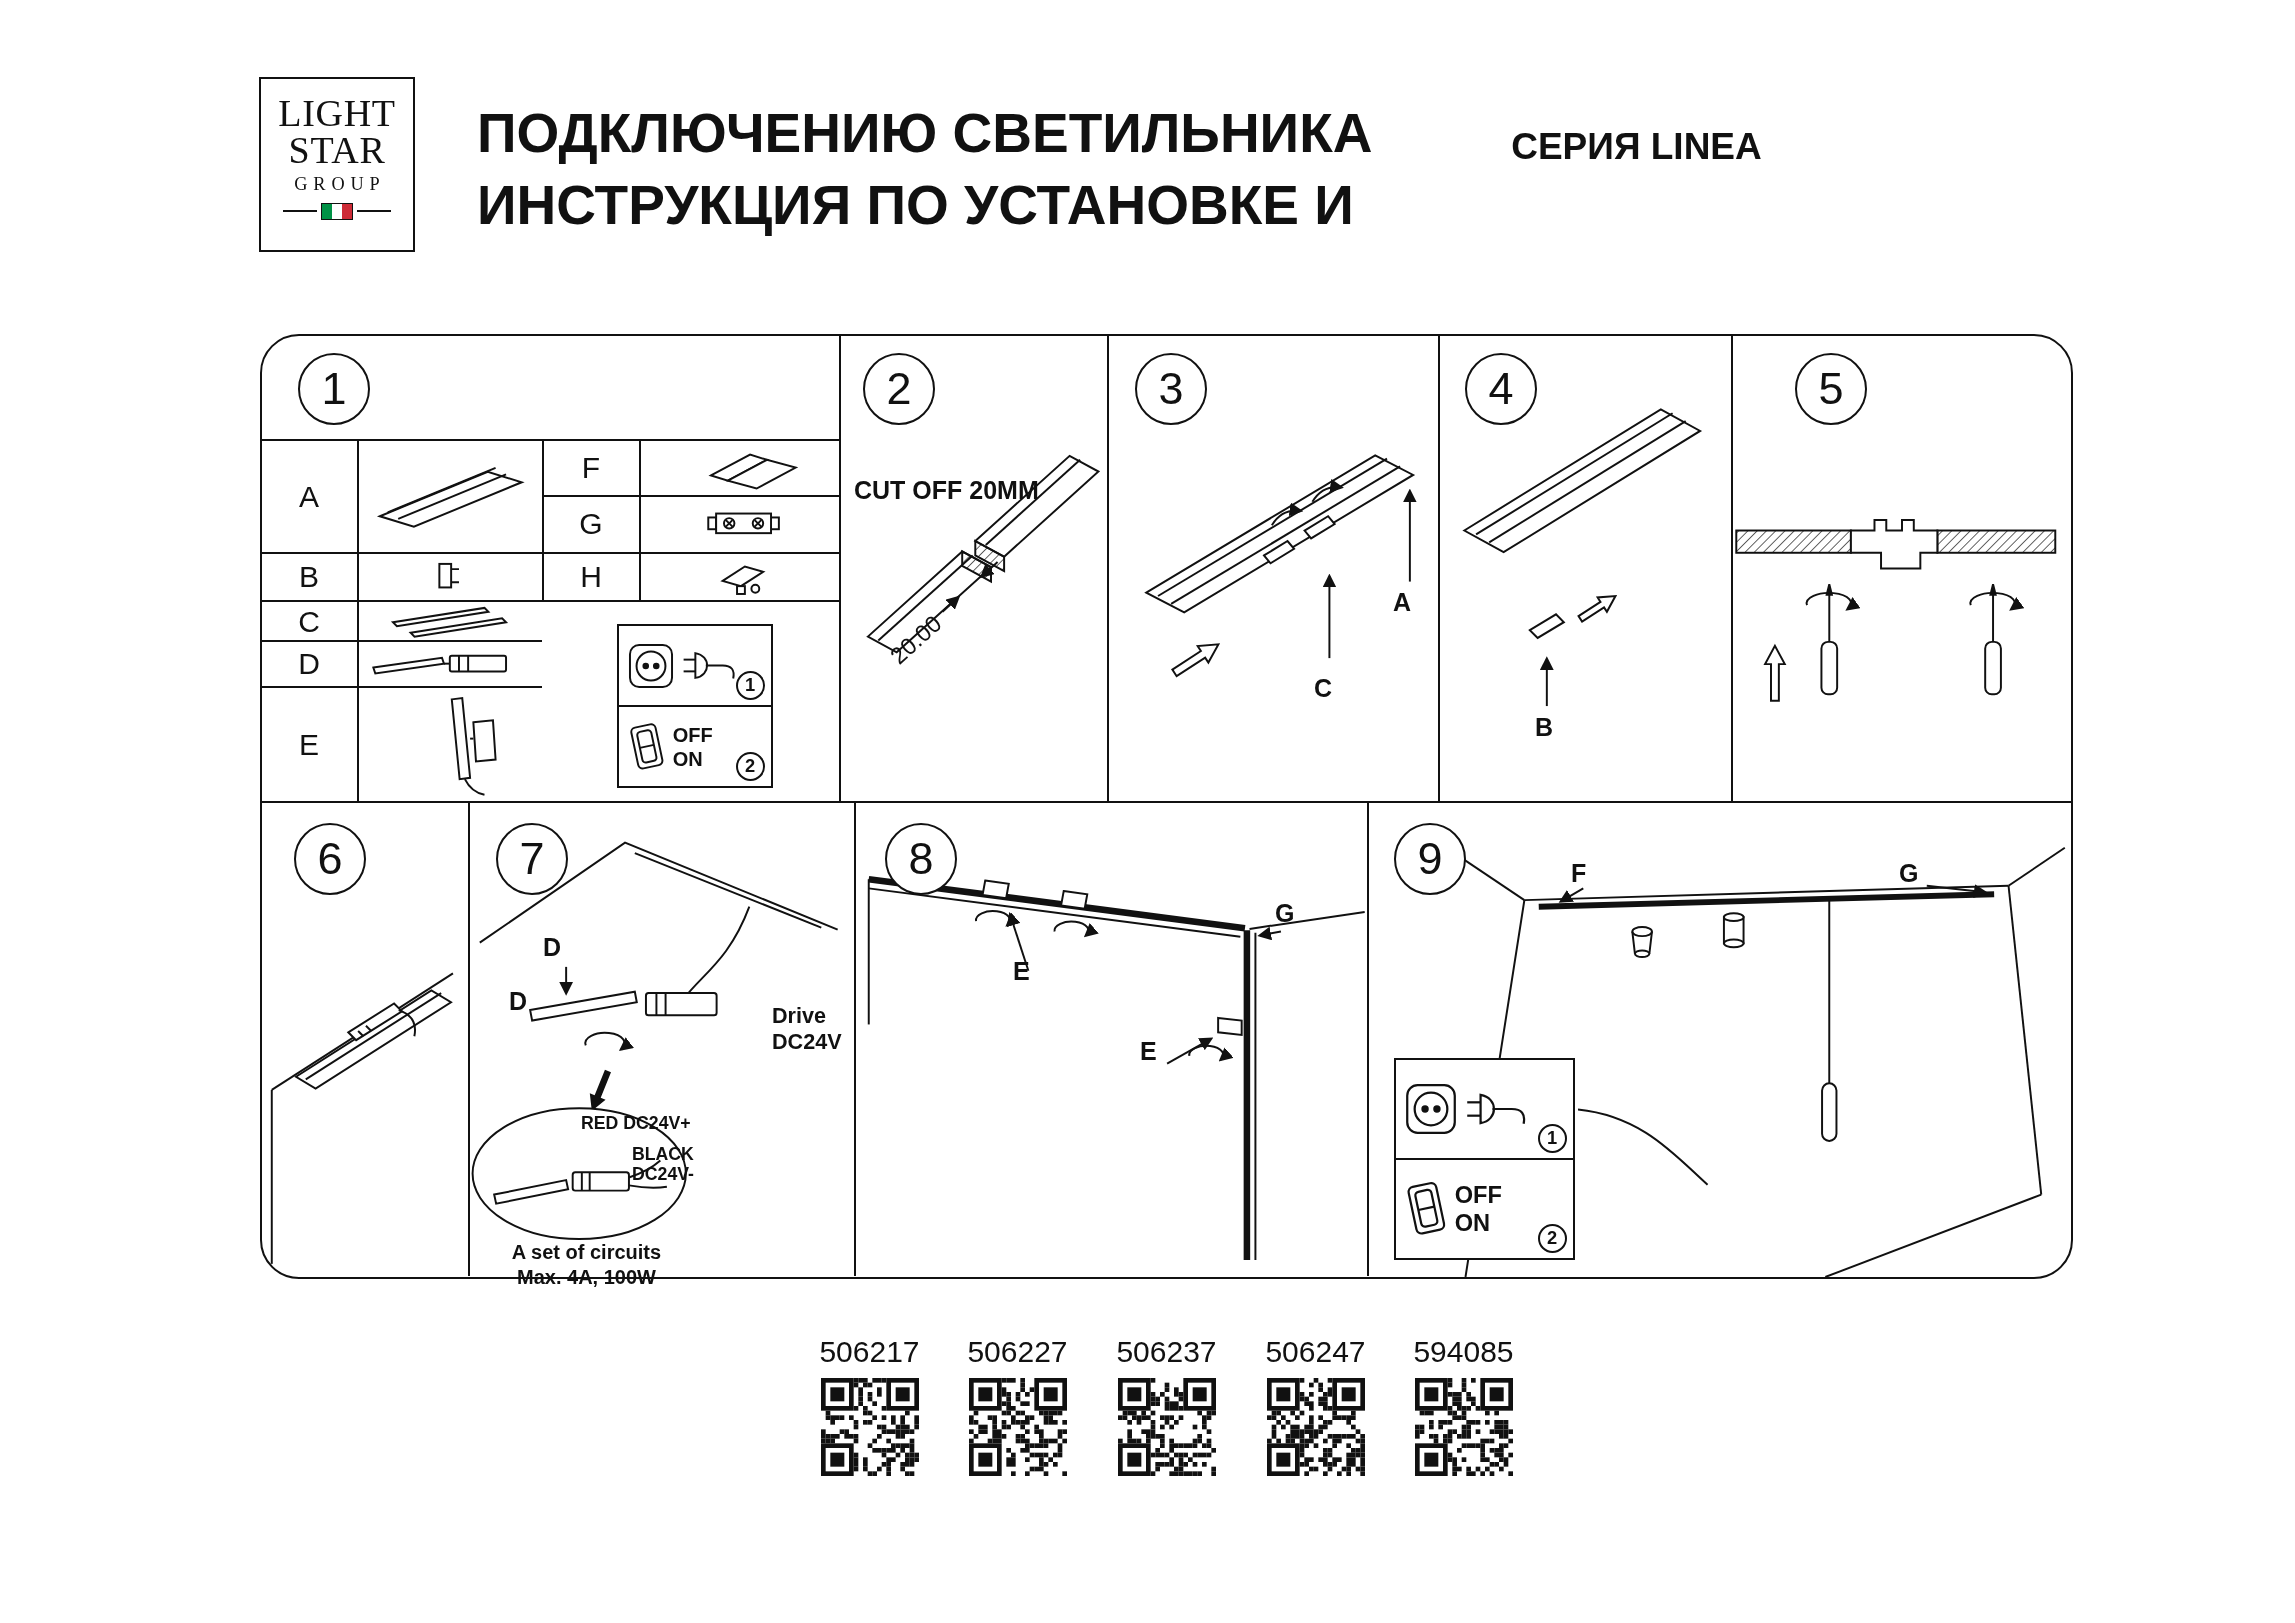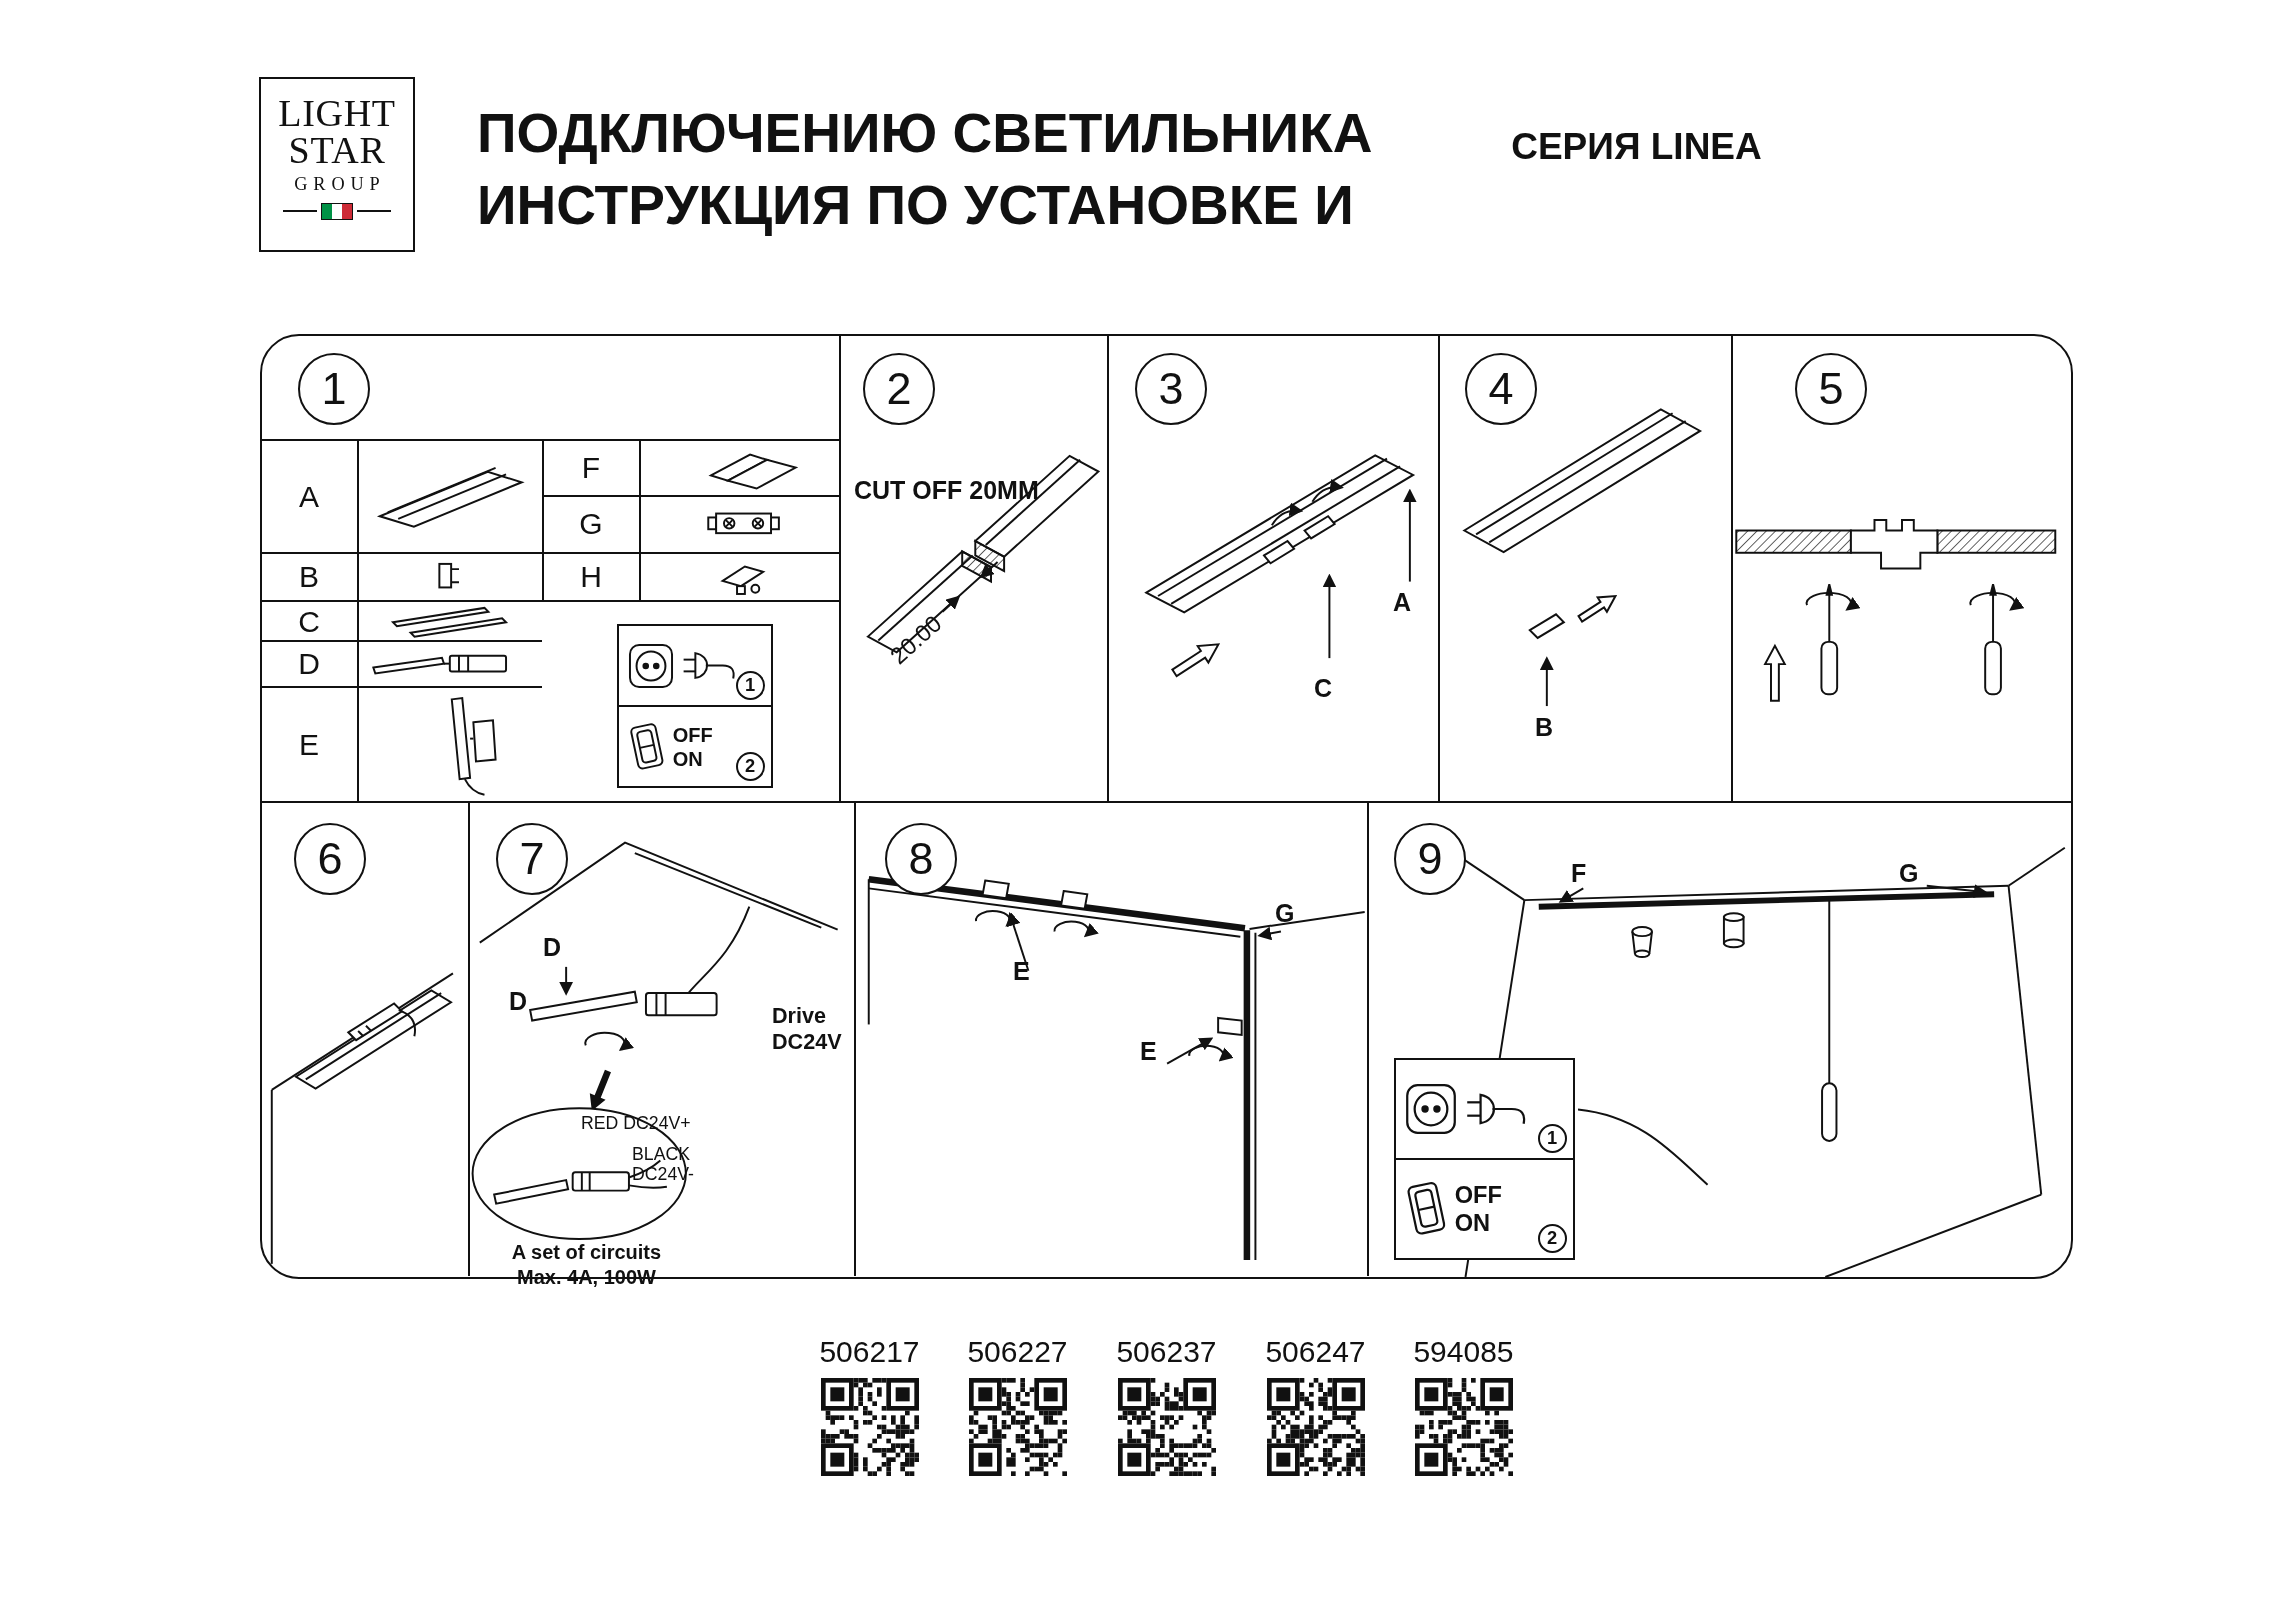--- a/index.html
+++ b/index.html
@@ -8,21 +8,21 @@
         font-family:"Liberation Sans",sans-serif;overflow:hidden;}
   .hline{position:absolute;background:#111;height:2px;}
   .vline{position:absolute;background:#111;width:2px;}
   #diagram-border{position:absolute;left:260px;top:334px;width:1813px;height:945px;
         border:2.6px solid #111;border-radius:39px;}
   .circle-num{position:absolute;width:72px;height:72px;border:2.6px solid #111;border-radius:50%;
         display:flex;align-items:center;justify-content:center;font-size:45px;background:#fff;z-index:3;}
   .cell{position:absolute;display:flex;align-items:center;justify-content:center;}
   .part-label{font-size:30px;}
   .plabel{position:absolute;font-weight:bold;font-size:25px;z-index:4;}
-  .small-label{font-size:17.7px;font-weight:normal;line-height:1.15;}
+  .small-label{font-size:17.7px;font-weight:bold;line-height:1.15;}
   .art{position:absolute;z-index:1;}
   svg{display:block;}
   svg text{font-family:"Liberation Sans",sans-serif;fill:#111;}
 
   
   #logo{position:absolute;left:259px;top:77px;width:156px;height:175px;border:2.6px solid #111;
         font-family:"Liberation Serif",serif;text-align:center;padding-top:15.7px;}
   #logo .l1{font-size:38px;line-height:0.98;letter-spacing:0.7px;}
   #logo .l3{font-size:18.3px;letter-spacing:5.9px;margin-top:5.2px;text-indent:5.9px;}
   .flagrow{display:flex;align-items:center;justify-content:center;margin-top:7.9px;}

